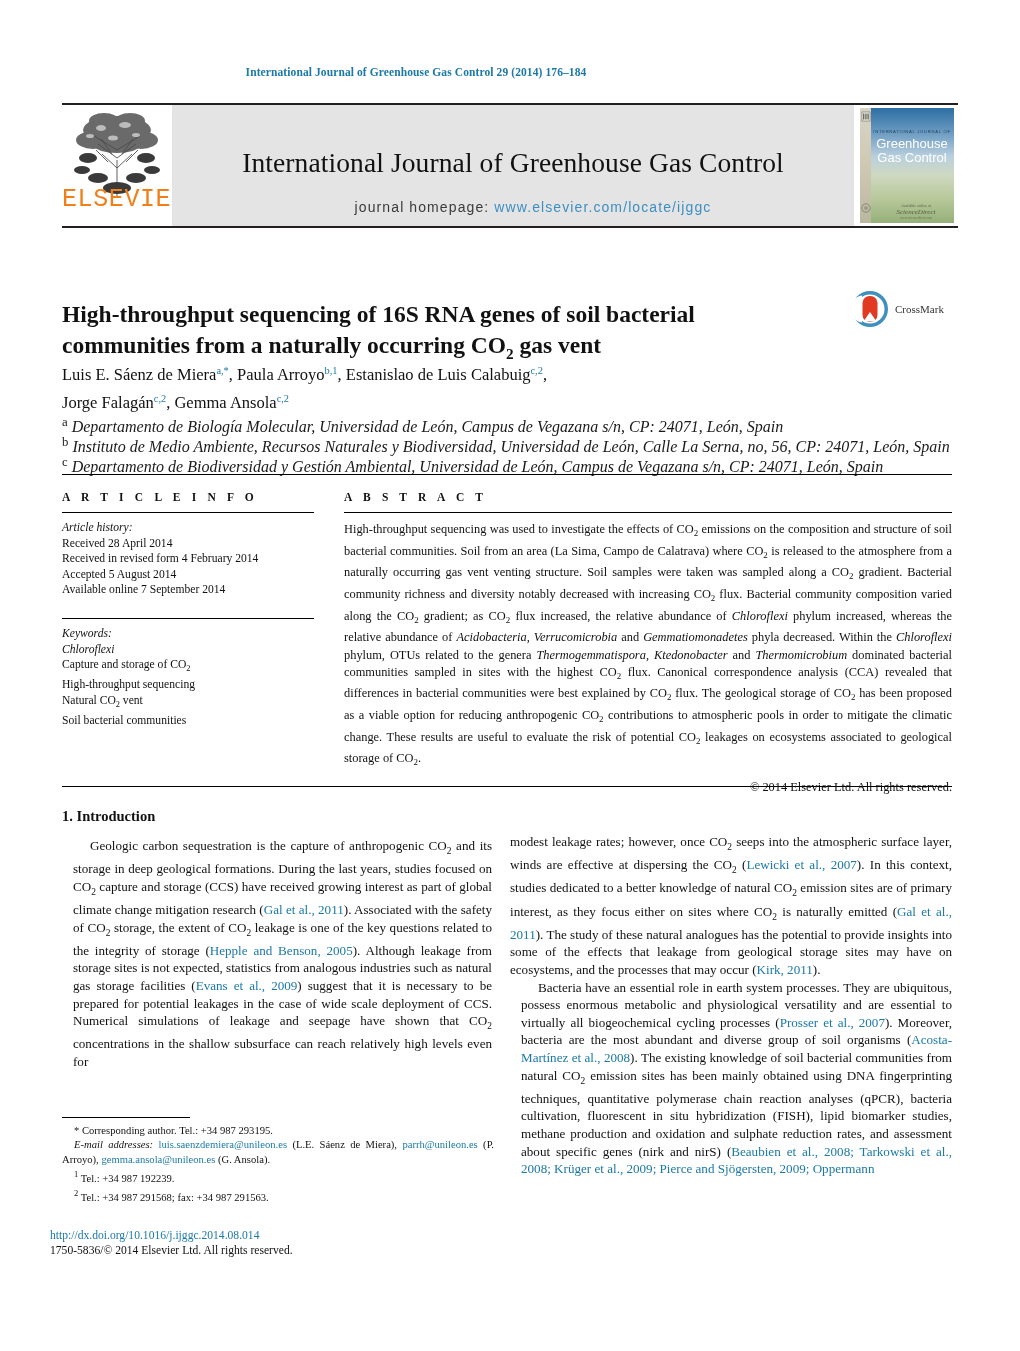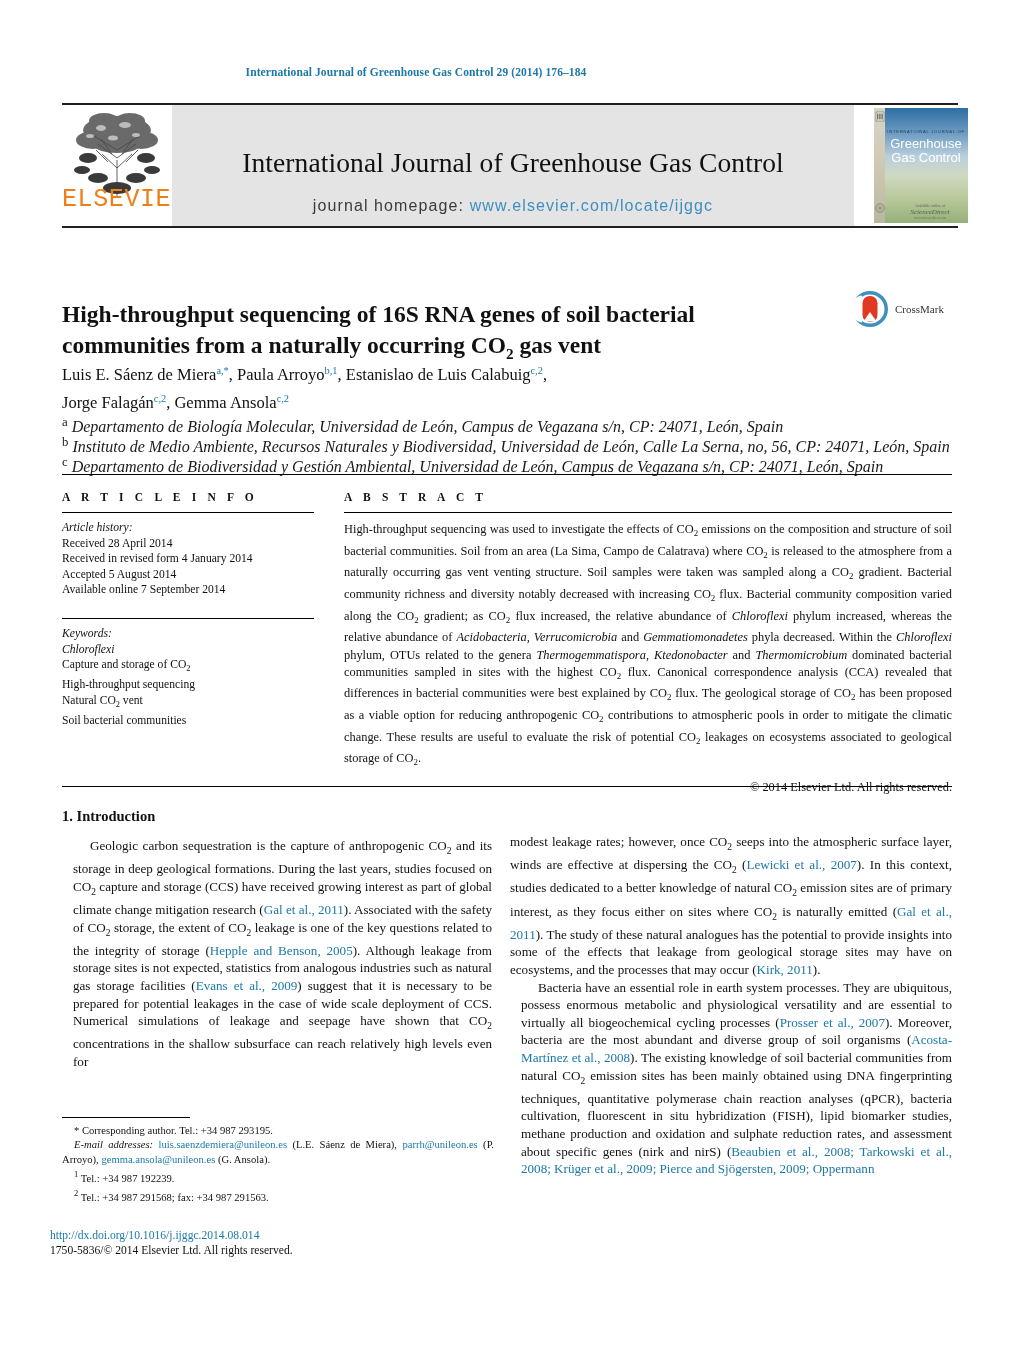--- a/index.html
+++ b/index.html
@@ -95,31 +95,32 @@
     font-size: 27.5px;
     color: #111111;
     letter-spacing: .1px;
   }
   .homepage-line {
     position: absolute;
     left: 0; bottom: 11px;
     width: 100%;
     text-align: center;
     font-family: "Liberation Sans", sans-serif;
-    font-size: 16px;
+    font-size: 14px;
     letter-spacing: 1.1px;
     color: #3b3b3b;
+    padding-left: 20px;
   }
   .homepage-line .url { color: #3e8fc1; }
   .cover-block {
     width: 104px;
     flex: 0 0 104px;
     position: relative;
     background: #fff;
-    padding: 3px 4px 3px 20px;
+    padding: 3px 4px 3px 6px;
     box-sizing: border-box;
   }
 
   
   .title {
     position: absolute;
     left: 62px; top: 283px;
     width: 710px;
     font-family: "Liberation Serif", serif;
     font-size: 23.5px;
@@ -428,21 +429,21 @@
 
   <div class="rule-top"></div>
   <div class="rule-bottom"></div>
 
   <div class="info-col">
     <div class="sec-head">A R T I C L E    I N F O</div>
     <div class="hr"></div>
     <div class="info-body">
       <div class="it">Article history:</div>
       <div>Received 28 April 2014</div>
-      <div>Received in revised form 4 January 2014</div>
+      <div>Received in revised form 4 February 2014</div>
       <div>Accepted 5 August 2014</div>
       <div>Available online 7 September 2014</div>
     </div>
     <div class="kw-block">
       <div class="hr"></div>
       <div class="info-body">
         <div class="it">Keywords:</div>
         <div class="it">Chloroflexi</div>
         <div>Capture and storage of CO<sub>2</sub></div>
         <div>High-throughput sequencing</div>

